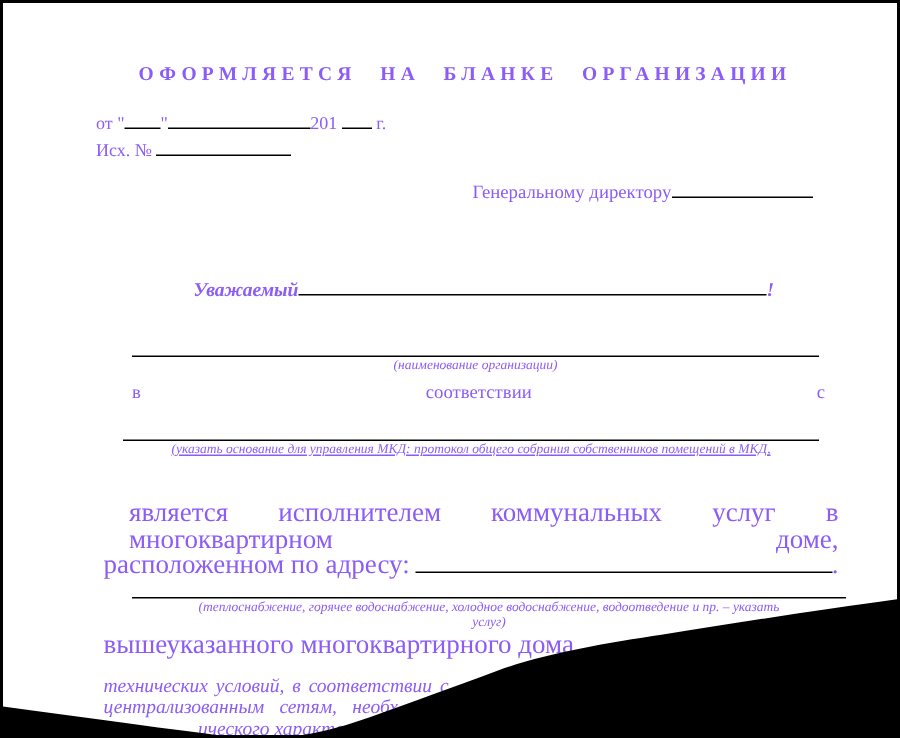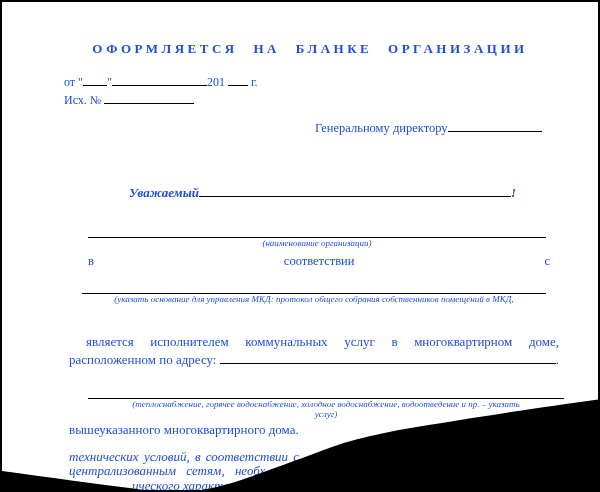--- a/index.html
+++ b/index.html
@@ -4,21 +4,21 @@
 <style>
   html,body{margin:0;padding:0;background:#fff;}
   .page{
     position:relative;
     width:600px;height:492px;
     background:#fff;
     border:2px solid #000;
     box-sizing:border-box;
     overflow:hidden;
     font-family:"Liberation Serif", serif;
-    color:#1d4ed8;
+    color:#8b5cf6;
   }
   .abs{position:absolute;}
   .title{
     top:39px;left:40px;right:20px;
     text-align:center;
     font-weight:bold;
     font-size:13px;
     letter-spacing:3.5px;
     word-spacing:9px;
     white-space:nowrap;
@@ -38,21 +38,21 @@
   .rule{border-top:1px solid #000;}
   .caption{
     font-size:9px;font-style:italic;
     text-align:center;line-height:10px;
   }
   .accordance{
     top:252px;left:86px;width:462px;
     display:flex;justify-content:space-between;
     font-size:12.5px;
   }
-  .bodyblock{font-size:13px;line-height:17.5px;}
+  .bodyblock{font-size:18px;line-height:17.5px;}
   .just{text-align:justify;text-align-last:justify;}
   .indent{padding-left:17px;}
   .addr-row{display:flex;align-items:baseline;}
   .addr-row .fillline{flex:1;border-bottom:1px solid #000;height:11px;margin-left:4px;}
   .note{font-size:13px;font-style:italic;white-space:nowrap;}
   .wave{top:392px;left:0;z-index:5;}
 </style>
 </head>
 <body>
 
@@ -81,21 +81,21 @@
     <div class="rule"></div>
     <div class="caption">(наименование организации)</div>
   </div>
 
   <div class="abs accordance">
     <span>в</span>
     <span>соответствии</span>
     <span>с</span>
   </div>
 
-  <div class="abs" style="top:291px;left:80px;width:464px;">
+  <div class="abs" style="top:291px;left:80px;width:464px;text-decoration:underline;">
     <div class="rule"></div>
     <div class="caption">(указать основание для управления МКД: протокол общего собрания собственников помещений в МКД,</div>
   </div>
 
   <div class="abs bodyblock" style="top:331px;left:67px;width:490px;">
     <div class="just indent">является исполнителем коммунальных услуг в многоквартирном доме,</div>
     <div class="addr-row">
       <span>расположенном по адресу:</span>
       <span class="fillline"></span>
       <span>.</span>

